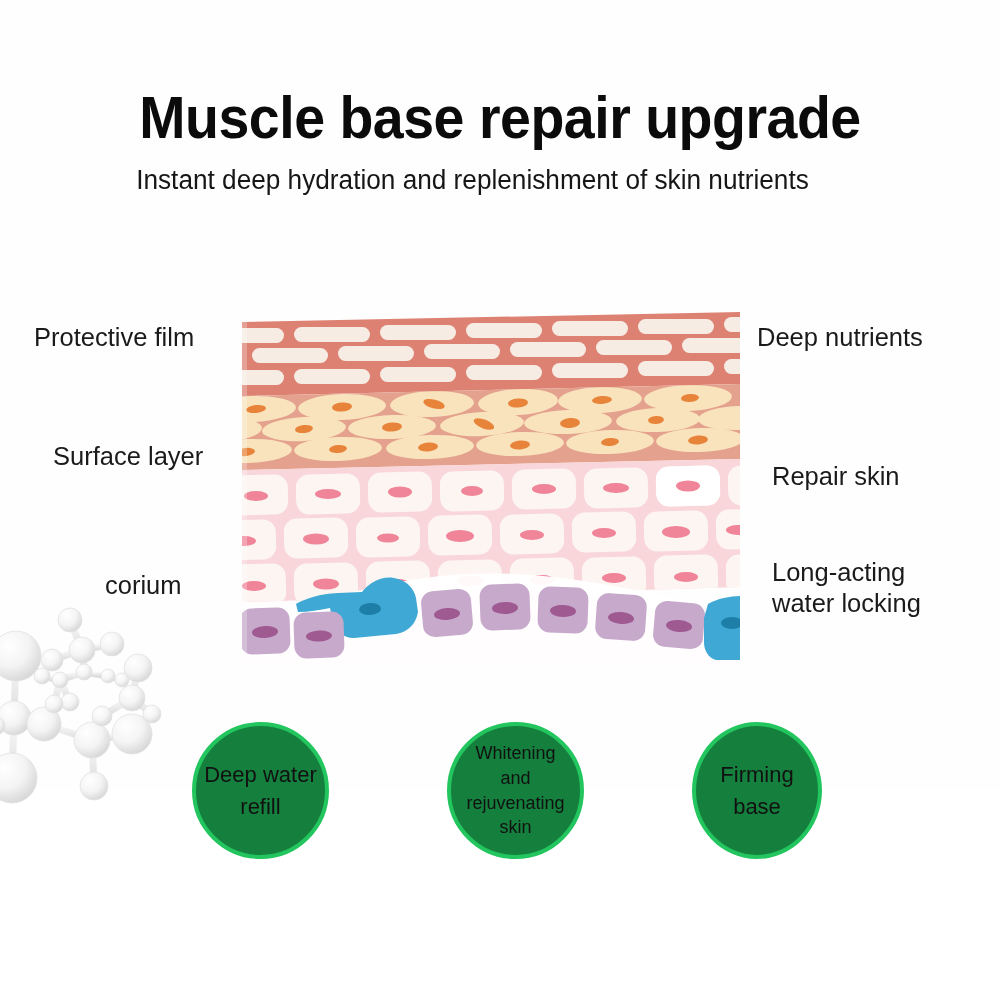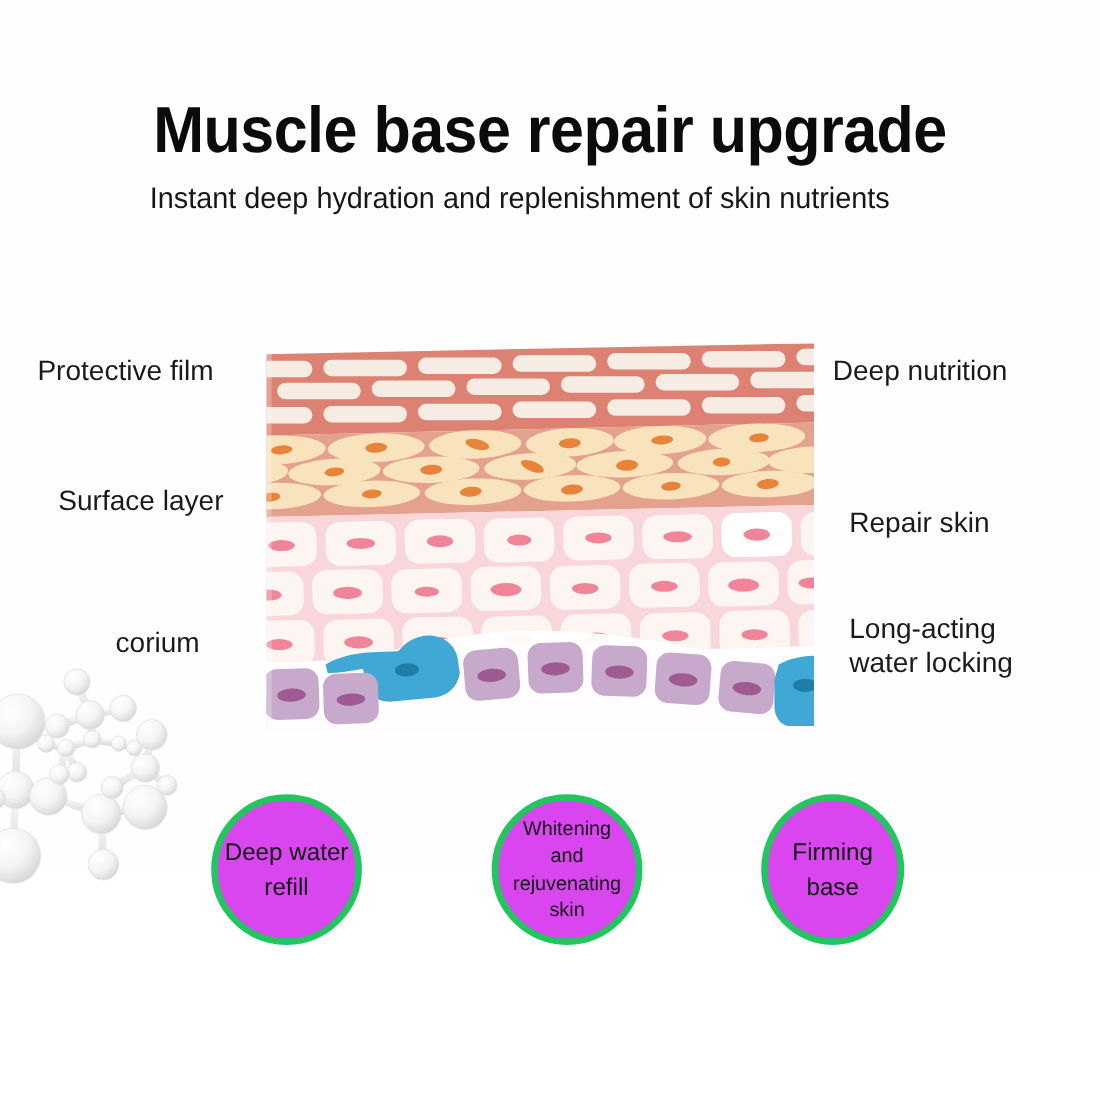--- a/index.html
+++ b/index.html
@@ -61,46 +61,46 @@
 
   
   .molecule{
     position:absolute;left:-14px;top:606px;width:200px;height:258px;
   }
   .molecule svg{display:block;width:200px;height:258px;}
 
   
   .circle{
     position:absolute;
-    border:6px solid #22c55e;
+    border:4px solid #22c55e;
     border-radius:50%;
     box-sizing:border-box;
     display:flex;align-items:center;justify-content:center;
     text-align:center;
-    background:#d946ef;
+    background:#15803d;
     color:#111111;
     white-space:pre-line;
   }
   .c1{left:192px;top:722px;width:137px;height:137px;font-size:22px;line-height:1.45;}
   .c2{left:447px;top:722px;width:137px;height:137px;font-size:18px;line-height:1.38;}
   .c3{left:692px;top:722px;width:130px;height:137px;font-size:22px;line-height:1.45;}
 </style>
 </head>
 <body>
 
 <div class="page">
 
   <div class="title">Muscle base repair upgrade</div>
   <div class="subtitle">Instant deep hydration and replenishment of skin nutrients</div>
 
   <div class="side-label lbl-surface">Surface layer</div>
   <div class="side-label lbl-protective">Protective film</div>
   <div class="side-label lbl-corium">corium</div>
 
-  <div class="side-label lbl-deepnut">Deep nutrition</div>
+  <div class="side-label lbl-deepnut">Deep nutrients</div>
   <div class="side-label lbl-repair">Repair skin</div>
   <div class="side-label lbl-longact">Long-acting
 water locking</div>
 
   <div class="diagram">
     <svg viewBox="0 0 498 352" xmlns="http://www.w3.org/2000/svg" shape-rendering="geometricPrecision">
       <defs>
         <clipPath id="clipAll">
             <rect x="0" y="0" width="498" height="352"></rect>
           </clipPath>

